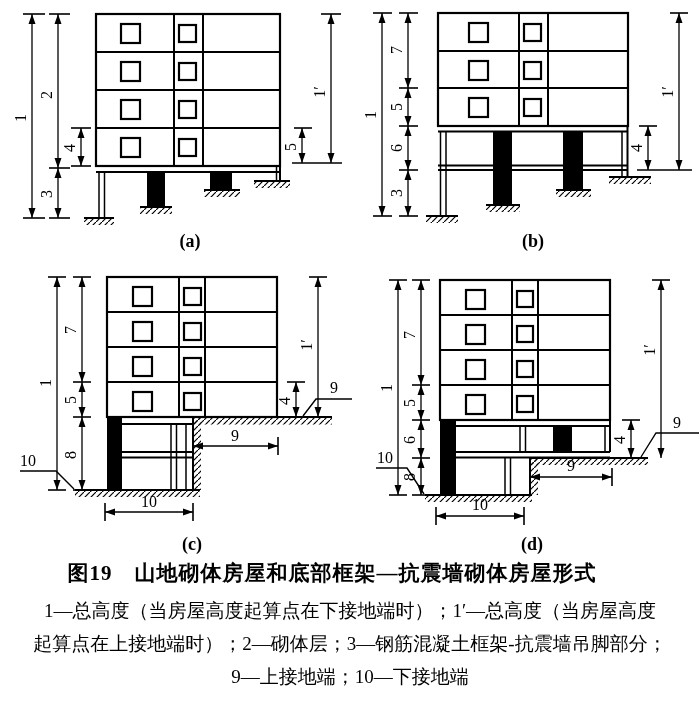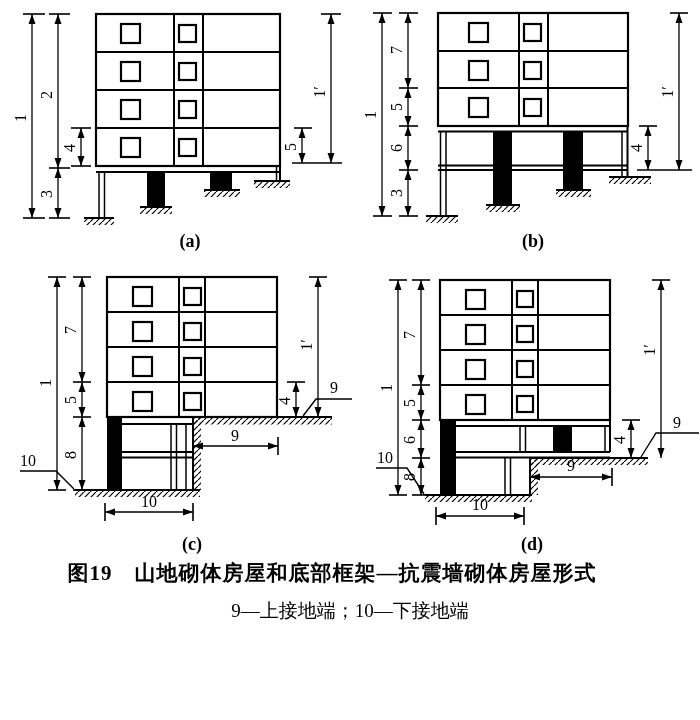--- a/index.html
+++ b/index.html
@@ -330,16 +330,18 @@
       <text class="dlab" x="385" y="463" text-anchor="middle">10</text>
       <text class="dlab" x="677" y="428" text-anchor="middle">9</text>
       <text class="dlab" x="571" y="471" text-anchor="middle">9</text>
       <text class="dlab" x="480" y="510" text-anchor="middle">10</text>
     </g>
     <text class="plab" x="532" y="550" text-anchor="middle">(d)</text>
   </svg>
 
   <div id="caption">图19　山地砌体房屋和底部框架—抗震墙砌体房屋形式</div>
   <div id="legend">
+    <div>1—总高度（当房屋高度起算点在下接地端时）；1′—总高度（当房屋高度</div>
+    <div>起算点在上接地端时）；2—砌体层；3—钢筋混凝土框架-抗震墙吊脚部分；</div>
     <div>9—上接地端；10—下接地端</div>
   </div>
 
 </div>
 
 </body></html>

